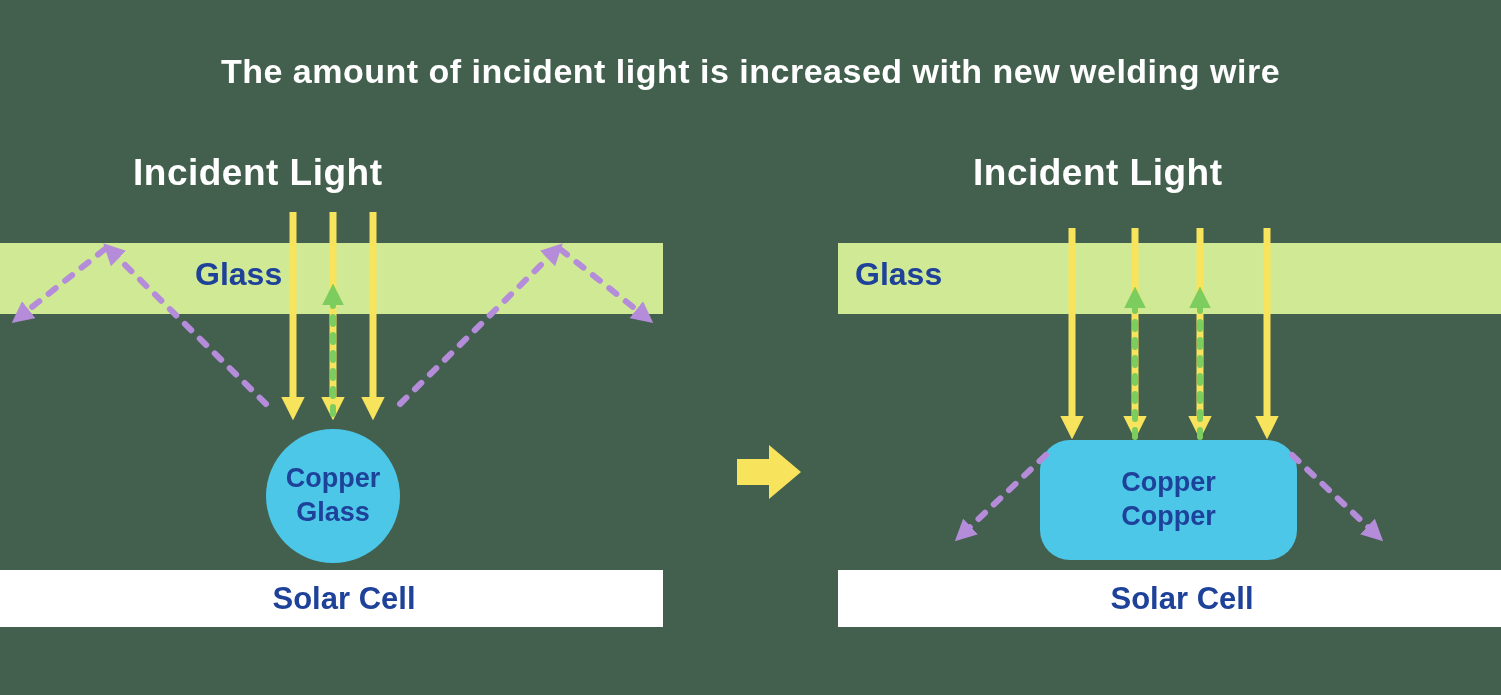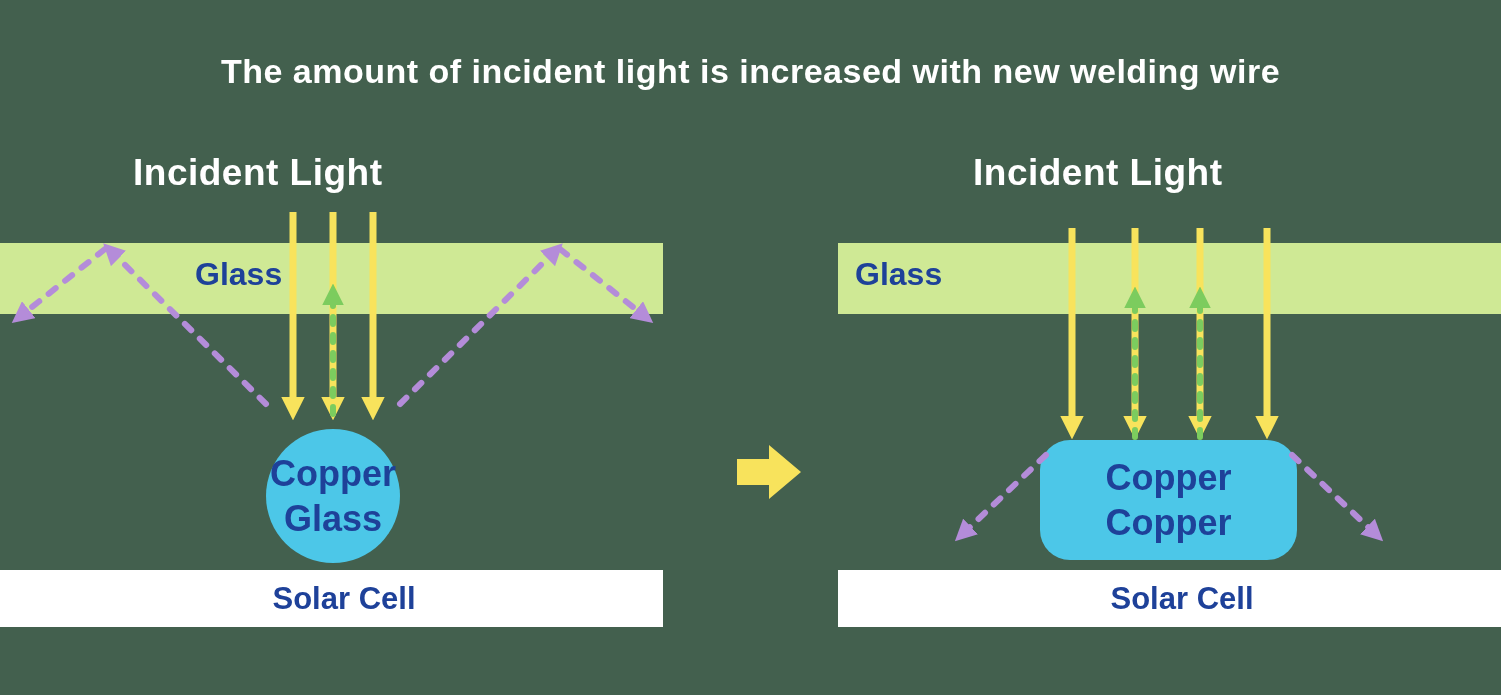--- a/index.html
+++ b/index.html
@@ -64,21 +64,21 @@
     background:var(--c-copper);
     display:flex;flex-direction:column;align-items:center;justify-content:center;
   }
   .copper-ribbon{
     position:absolute;left:1040px;top:440px;width:257px;height:120px;
     border-radius:30px;
     background:var(--c-copper);
     display:flex;flex-direction:column;align-items:center;justify-content:center;
   }
   .copper-line{
-    color:var(--c-navy);font-size:36px;font-weight:600;line-height:1.25;
+    color:var(--c-navy);font-size:27px;font-weight:600;line-height:1.25;
   }
   svg.overlay{
     position:absolute;left:0;top:0;width:1501px;height:695px;
     pointer-events:none;
   }
   .ln-y{stroke:var(--c-yellow);stroke-width:7;}
   .ln-g{stroke:var(--c-green);stroke-width:6;stroke-dasharray:7 11;stroke-linecap:round;}
   .ln-p{stroke:var(--c-purple);stroke-width:6;stroke-dasharray:9 12;stroke-linecap:round;}
   .hd-y{fill:var(--c-yellow);}
   .hd-g{fill:var(--c-green);}

